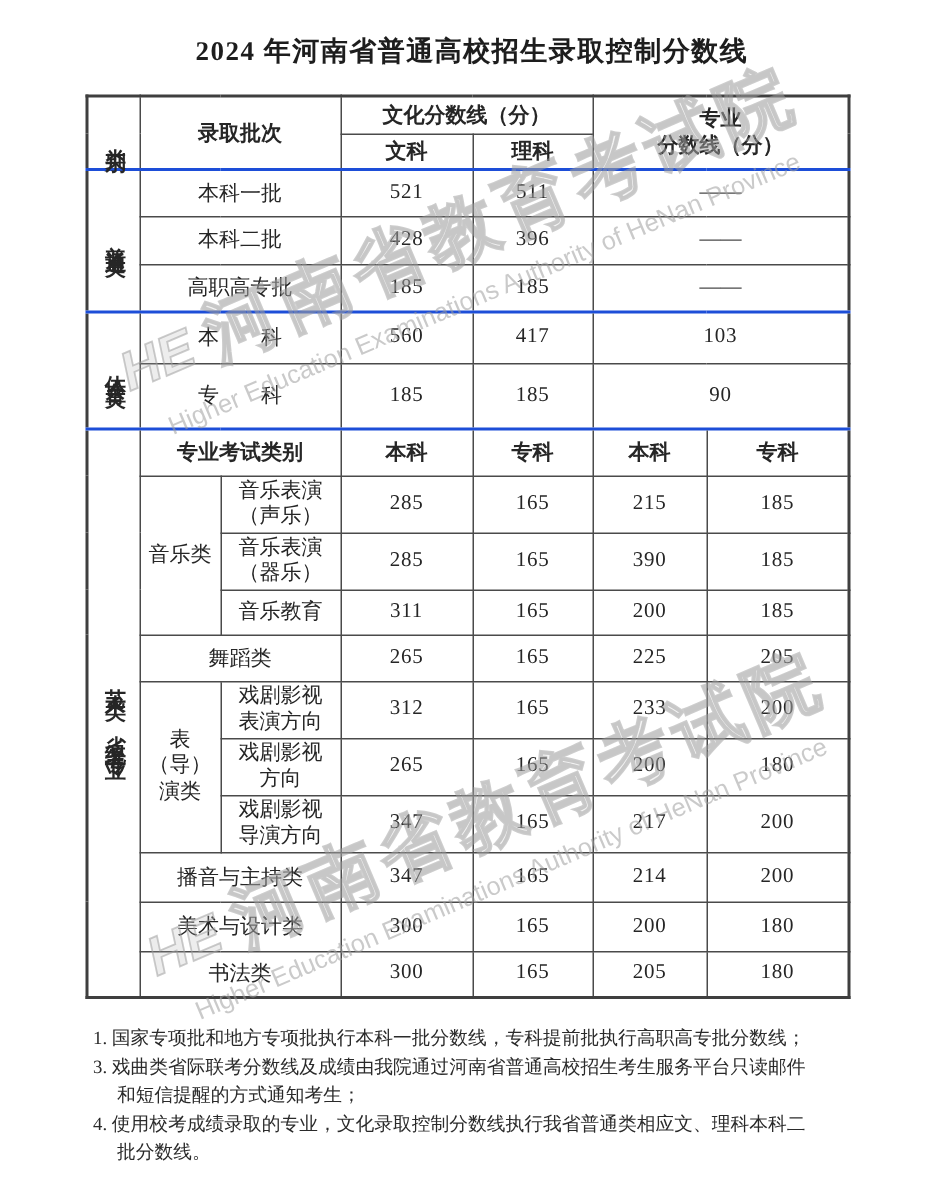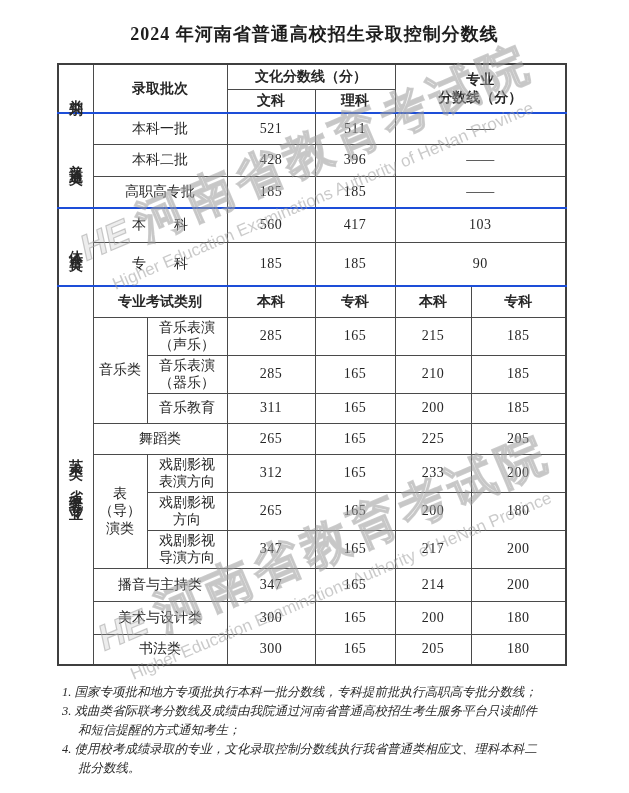--- a/index.html
+++ b/index.html
@@ -57,21 +57,21 @@
     display: flex;
     font-size: 12.5px;
     line-height: 19px;
     color: #2a2a2a;
     position: relative;
     z-index: 1;
     width: 530px;
   }
   .notes-label { flex: 0 0 auto; white-space: nowrap; }
   .notes-list { width: 482px; }
-  .note-item { padding-left: 16px; text-indent: -16px; font-style: italic; }
+  .note-item { padding-left: 16px; text-indent: -16px; }
 
   
   .watermark {
     position: absolute;
     width: 520px;
     display: flex;
     flex-direction: column;
     align-items: center;
     transform: rotate(-23deg);
     pointer-events: none;
@@ -183,21 +183,21 @@
         <td class="num">285</td>
         <td class="num">165</td>
         <td class="num">215</td>
         <td class="num">185</td>
       </tr>
       <tr style="height:37px">
         <td class="prewrap">音乐表演
 （器乐）</td>
         <td class="num">285</td>
         <td class="num">165</td>
-        <td class="num">210</td>
+        <td class="num">390</td>
         <td class="num">185</td>
       </tr>
       <tr style="height:30px">
         <td>音乐教育</td>
         <td class="num">311</td>
         <td class="num">165</td>
         <td class="num">200</td>
         <td class="num">185</td>
       </tr>
       <tr style="height:31px">

